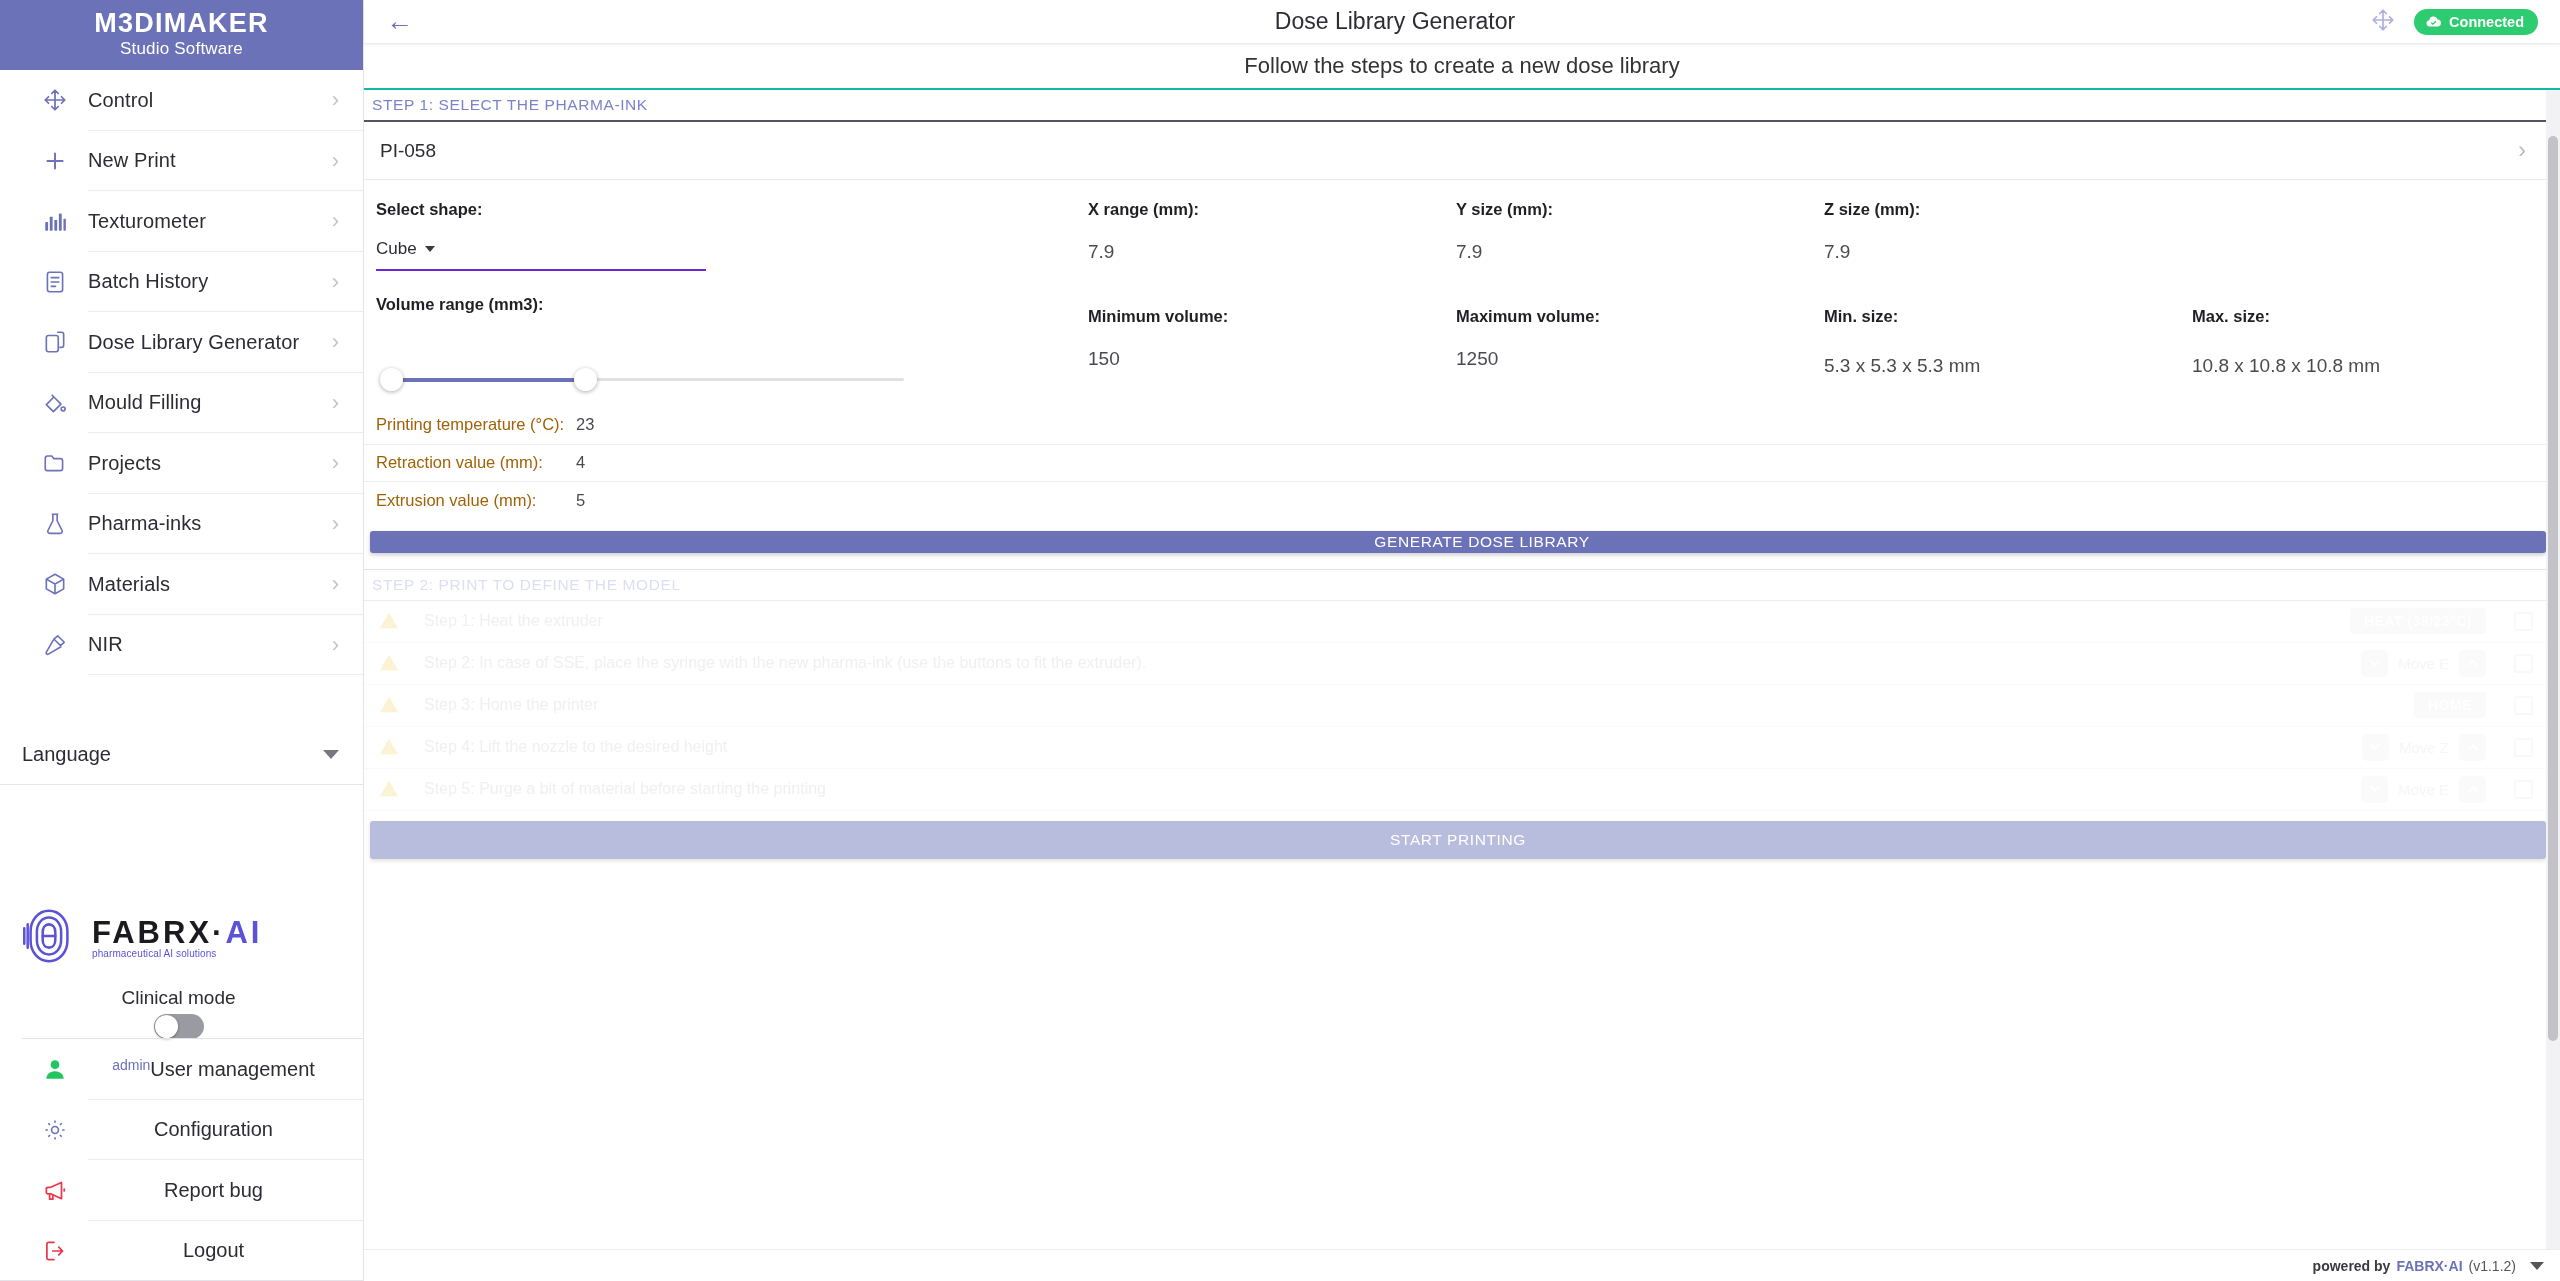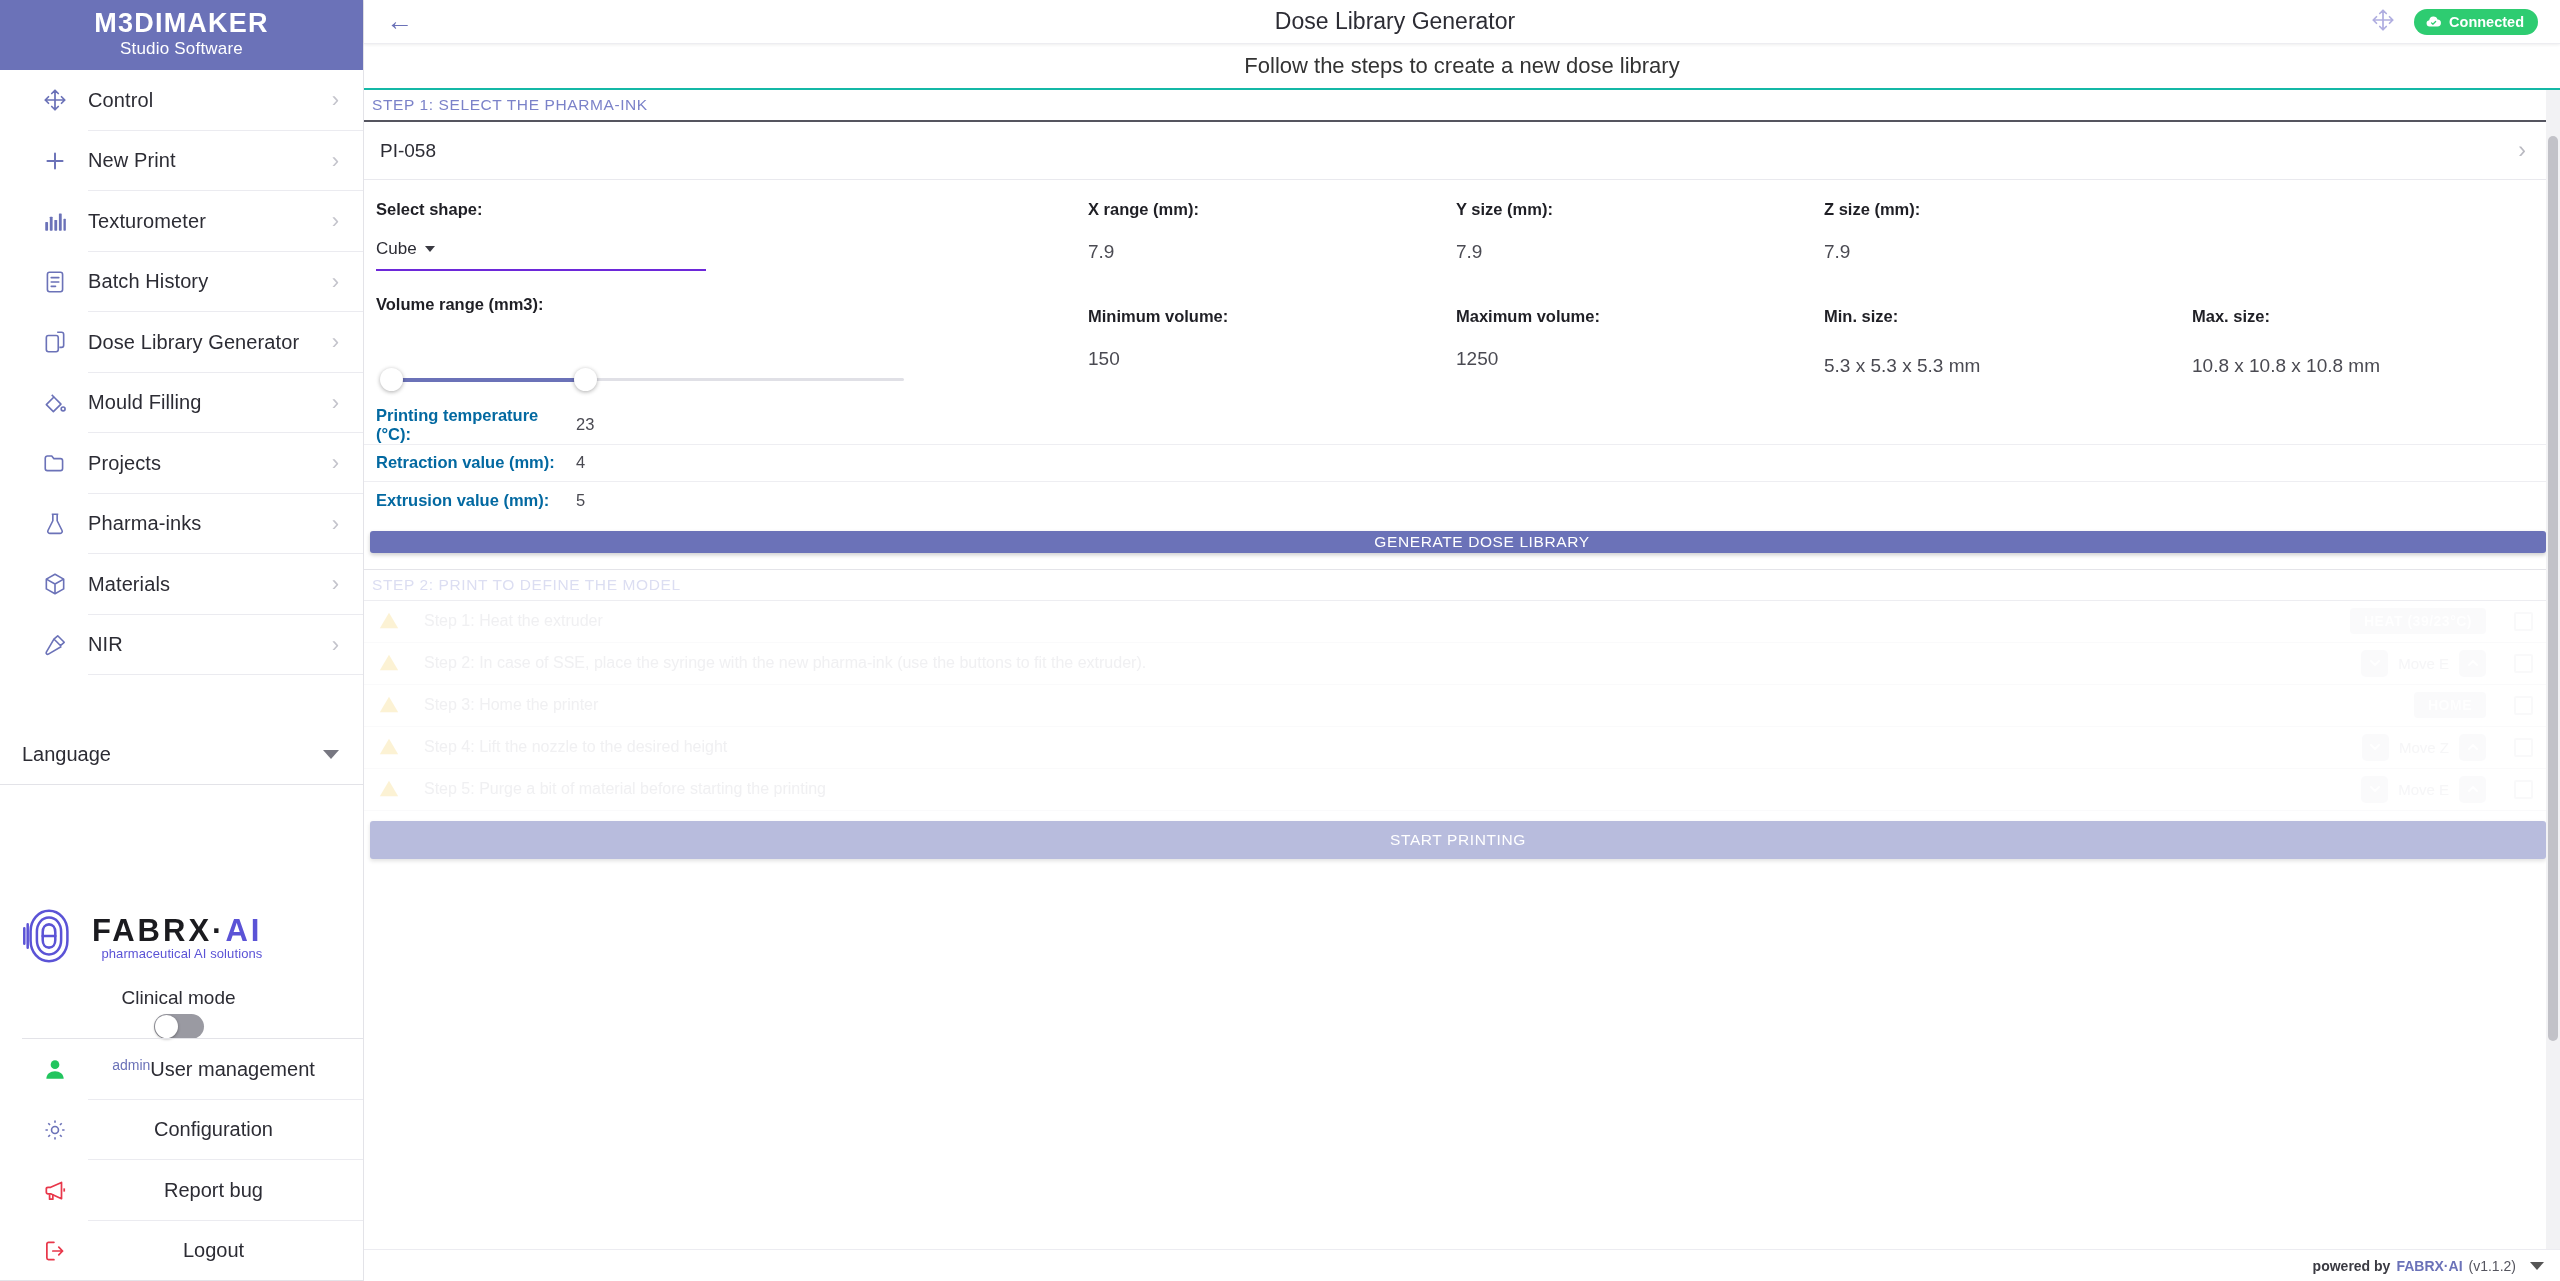--- a/index.html
+++ b/index.html
@@ -52,21 +52,21 @@
   .lang-row .divider-line { position: absolute; left: 0; right: 0; bottom: 0; height: 1px; background: #e3e3e8; }
   .lang-label { flex: 1; font-size: 20px; color: #2c2c34; }
   .caret-down { width: 0; height: 0; border-left: 8px solid transparent; border-right: 8px solid transparent; border-top: 9px solid #777781; }
 
   .sidebar-bottom { position: absolute; left: 0; right: 0; bottom: 0; }
   .fabrx-logo { display: flex; align-items: center; padding: 20px 18px 16px 18px; gap: 10px; }
   .fabrx-mark { flex: 0 0 64px; }
   .fabrx-text { display: flex; flex-direction: column; }
   .fabrx-name { font-size: 31px; font-weight: 700; letter-spacing: 3px; color: #1b1b1f; line-height: 1; }
   .fabrx-name .ai { color: #5b53d6; }
-  .fabrx-tag { font-size: 13px; color: #5b53d6; letter-spacing: .1px; margin-top: 0; text-align: right; }
+  .fabrx-tag { font-size: 10px; color: #5b53d6; letter-spacing: .1px; margin-top: 0; }
 
   .clinical-row {
     height: 52px; display: flex; align-items: center;
     padding: 0 28px 0 22px; position: relative; flex-direction: column;
   }
   .clinical-row .divider-line { position: absolute; left: 22px; right: 0; bottom: 0; height: 1px; background: #e3e3e8; }
   .clinical-label { flex: 1; font-size: 19px; color: #2c2c34; }
   .toggle { width: 50px; height: 25px; border-radius: 13px; background: #9a9aa2; position: relative; cursor: pointer; }
   .toggle .knob { position: absolute; left: 1px; top: 1px; width: 23px; height: 23px; border-radius: 50%; background: #fff; box-shadow: 0 1px 3px rgba(0,0,0,.35); }
 
@@ -145,21 +145,21 @@
   .slider-track { position: absolute; top: 18px; left: 0; right: 0; height: 3px; background: #e0e0e6; border-radius: 2px; }
   .slider-fill { position: absolute; top: 18px; left: 8px; width: 193px; height: 4px; background: #6b72b8; border-radius: 2px; }
   .slider-thumb { position: absolute; top: 8px; width: 23px; height: 23px; border-radius: 50%; background: #fff; box-shadow: 0 1px 4px rgba(0,0,0,.32); cursor: pointer; }
   .slider-thumb.t1 { left: -4px; }
   .slider-thumb.t2 { left: 190px; }
 
   .kv-row {
     height: 37.5px; display: flex; align-items: center;
     border-top: 1px solid #eeeef2; padding-left: 12px; background: #fff;
   }
-  .kv-row .k { font-size: 16.5px; font-weight: 700; color: #0369a1; width: 200px; }
+  .kv-row .k { font-size: 16.5px; font-weight: 400; color: #a16207; width: 200px; }
   .kv-row .v { font-size: 16.5px; color: #4a4a52; }
   .kv-row.first { border-top: none; }
 
   .btn-primary {
     margin: 12px 14px 16px 6px; height: 22px; background: #6b72b8; color: #fff;
     display: flex; align-items: center; justify-content: center;
     font-size: 15.5px; letter-spacing: .6px; border-radius: 3px;
     box-shadow: 0 2px 4px rgba(0,0,0,.2); cursor: pointer; padding-left: 48px;
   }
   .btn-disabled {

